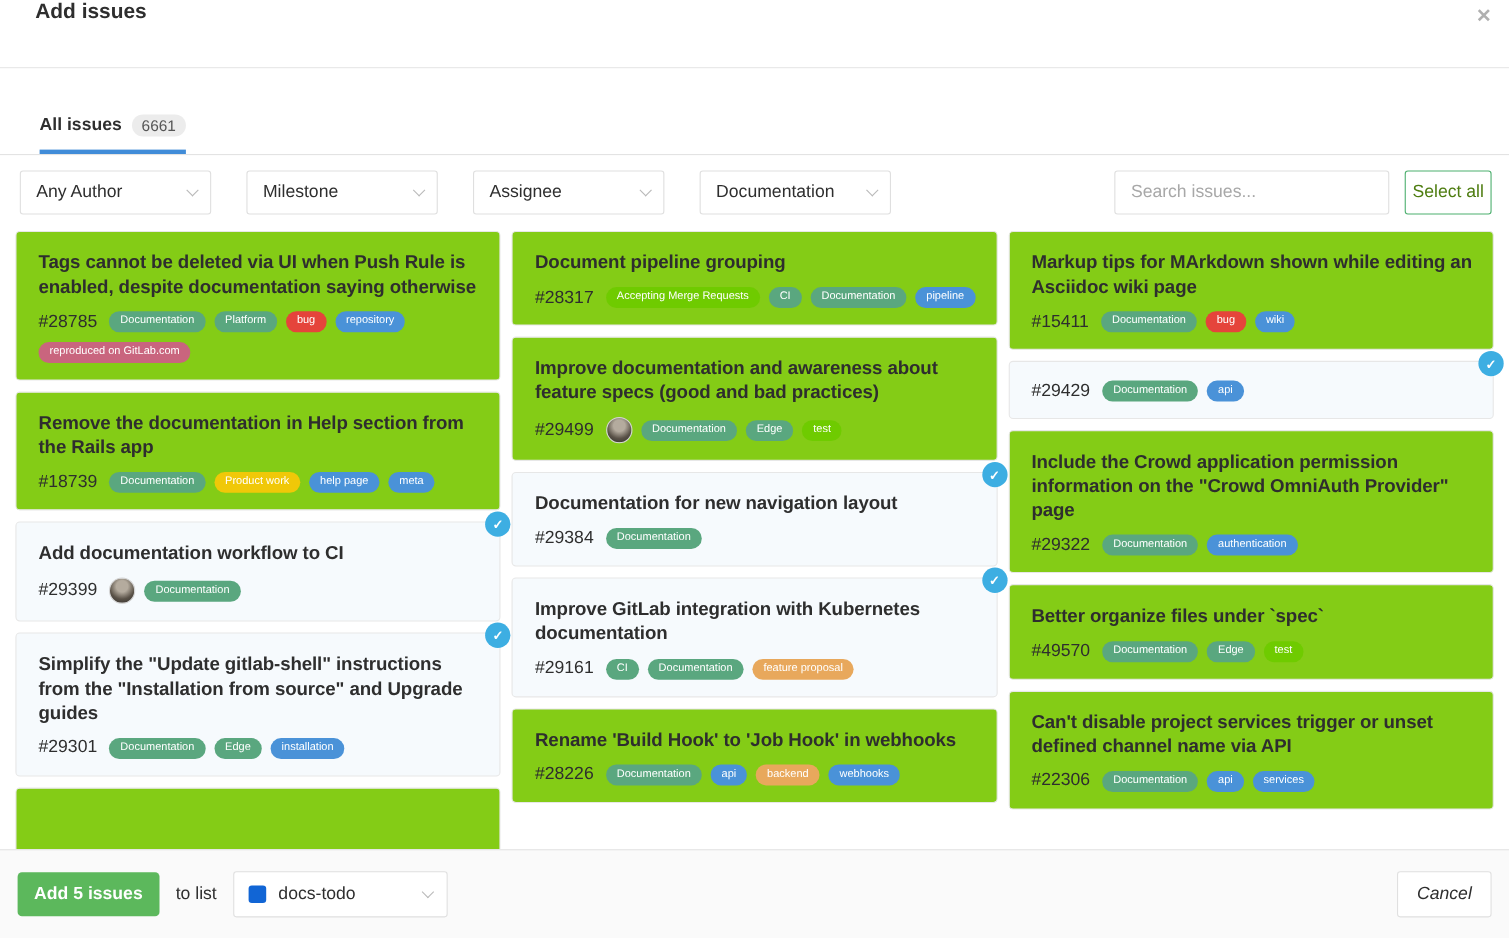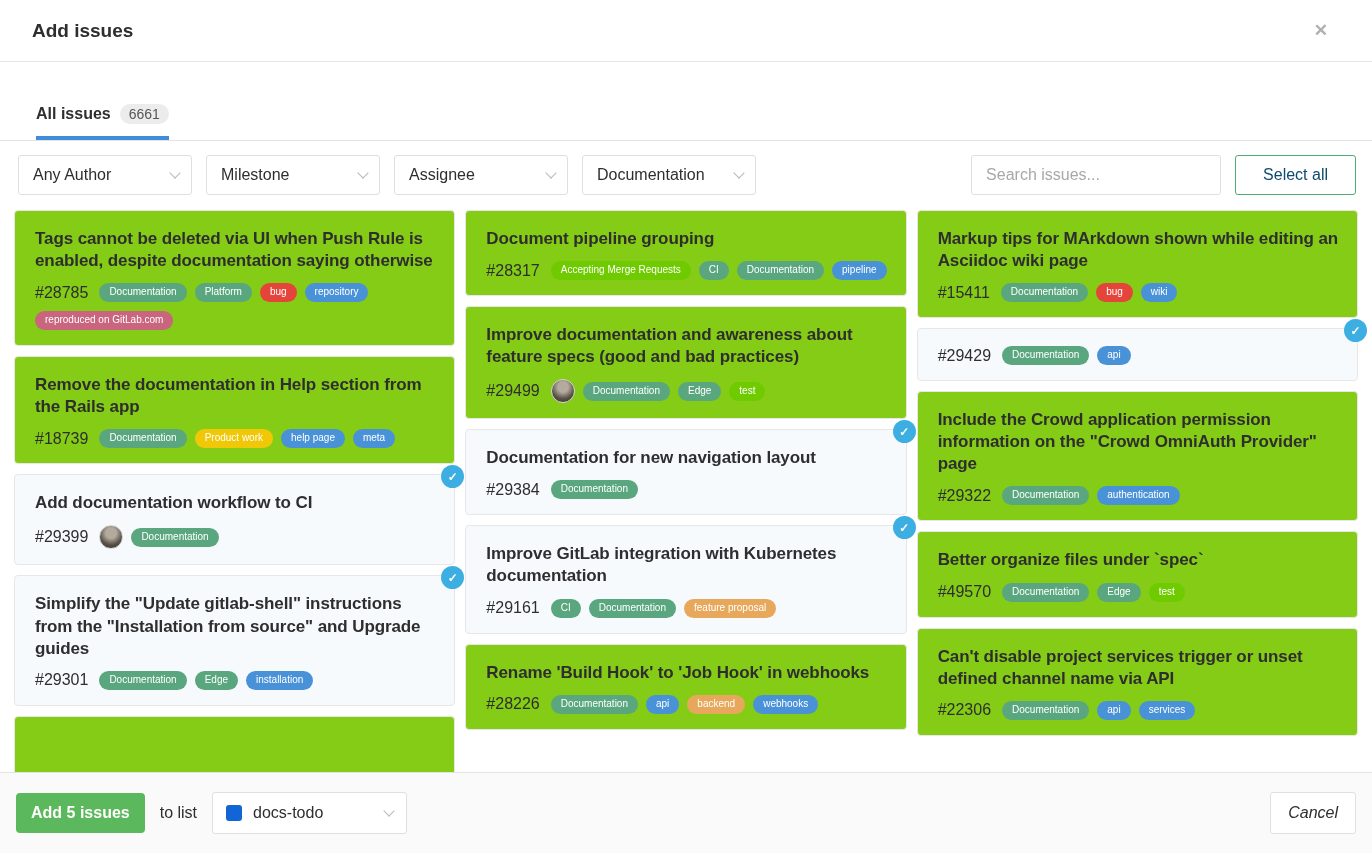--- a/index.html
+++ b/index.html
@@ -9,23 +9,23 @@
     background: #ffffff;
     color: #2e2e2e;
     position: relative;
   }
 
   
   .modal-header {
     height: 62px;
     border-bottom: 1px solid #e7e7e7;
     display: flex;
-    align-items: center;
+    align-items: flex-start;
     justify-content: space-between;
-    padding: 0 36px 0 32px;
+    padding: 0 8px 0 32px;
   }
   .modal-title { font-size: 19px; font-weight: bold; }
   .close-x {
     font-size: 17px; color: #b0b0b0; cursor: pointer;
     font-weight: bold; padding: 4px 8px;
   }
 
   
   .tabs-bar {
     height: 79px;
@@ -46,21 +46,21 @@
     padding-bottom: 12px;
   }
   .count-badge {
     background: #ececec; color: #555;
     border-radius: 11px; padding: 2px 9px;
     font-size: 14px; font-weight: normal;
   }
 
   
   .filter-bar {
-    display: flex; align-items: center; gap: 14px;
+    display: flex; align-items: center; gap: 32px;
     padding: 14px 16px 0 18px; height: 54px;
   }
   .filter-dropdown {
     width: 174px; height: 40px;
     border: 1px solid #dfdfdf; border-radius: 3px;
     background: #fff;
     display: flex; align-items: center; justify-content: space-between;
     padding: 0 12px 0 14px;
     font-size: 16px; cursor: pointer;
   }
@@ -74,23 +74,23 @@
   .filter-right { margin-left: auto; display: flex; gap: 14px; align-items: center; }
   .search-input {
     width: 250px; height: 40px;
     border: 1px solid #dfdfdf; border-radius: 3px;
     padding: 0 14px; font-size: 16px;
     font-family: "Liberation Sans", sans-serif;
     color: #2e2e2e; outline: none;
   }
   .search-input::placeholder { color: #a8a8a8; }
   .btn-select-all {
-    height: 40px; padding: 0 27px;
+    height: 40px; padding: 0 6px;
     background: #fff; border: 1px solid #4caf6e; border-radius: 3px;
-    color: #0c4a6e; font-size: 16px; cursor: pointer;
+    color: #4d7c0f; font-size: 16px; cursor: pointer;
     font-family: "Liberation Sans", sans-serif;
   }
 
   
   .issue-grid {
     position: absolute; left: 0; right: 0;
     top: 196px; bottom: 81px;
     padding: 14px;
     display: flex; gap: 10px;
     overflow: hidden;

